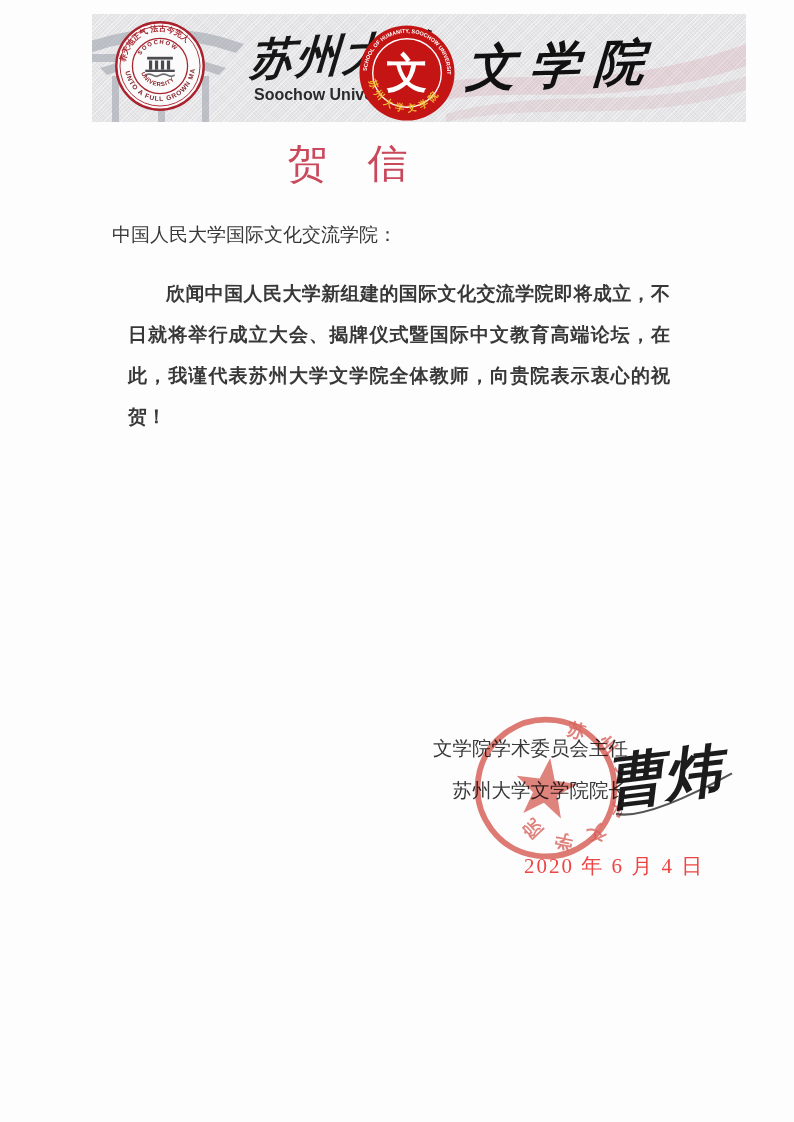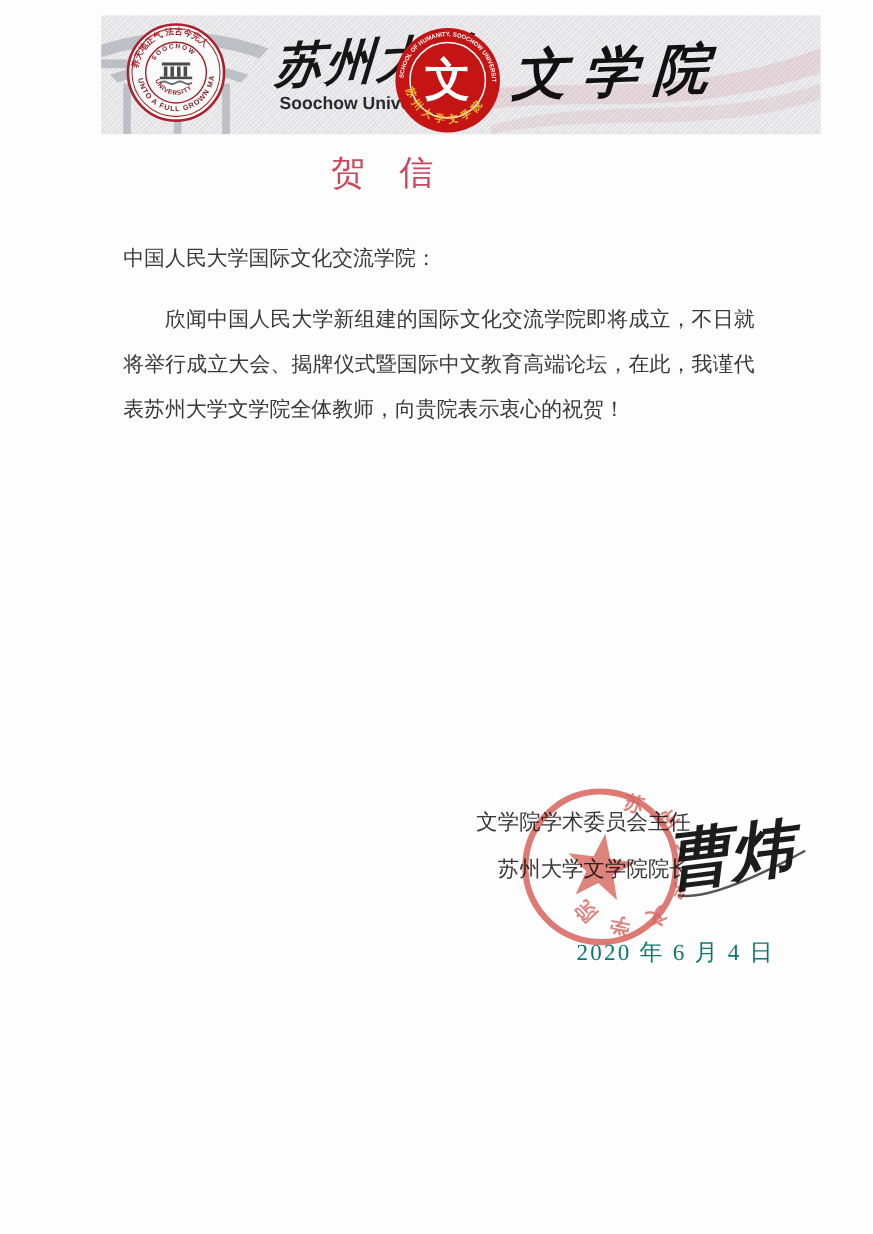--- a/index.html
+++ b/index.html
@@ -23,33 +23,33 @@
   .emblem{position:absolute;left:266px;top:10px;}
   .sli-cn{position:absolute;left:374px;top:18px;font-family:"DejaVu Sans",sans-serif;
     font-size:50px;font-weight:bold;font-style:italic;color:#111;letter-spacing:14px;
     transform:skewX(-5deg) rotate(-2deg);white-space:nowrap;}
   .sli-en{position:absolute;left:364px;top:80px;font-family:"Liberation Sans",sans-serif;
     font-size:13.5px;font-weight:bold;color:#333;white-space:nowrap;}
   .swoosh{position:absolute;right:0;top:0;}
 
   
   .letter-title{position:absolute;left:0;top:136px;width:695px;text-align:center;
-    font-size:31px;color:#c9485b;font-weight:normal;white-space:pre;}
+    font-size:40px;color:#c9485b;font-weight:normal;white-space:pre;}
   .letter-body{position:absolute;left:112px;top:216px;width:574px;
     font-size:19px;line-height:41px;text-align:justify;}
   .salutation{margin:0 0 13px 0;font-family:Liberation Mono, monospace;}
-  .letter-body p{margin:0;text-indent:2em;}
+  .letter-body p{margin:16px;text-indent:2em;font-weight:bold;}
 
   
   .sig-roles{position:absolute;top:728px;right:166px;text-align:right;
     font-size:19.5px;line-height:41.5px;white-space:nowrap;}
   .sig-name{position:absolute;left:598px;top:722px;}
   .sig-name svg text{font-family:"DejaVu Sans",sans-serif;font-weight:bold;fill:#1c1c1c;}
   .stamp{position:absolute;left:470px;top:712px;mix-blend-mode:multiply;opacity:.85;}
-  .date-line{position:absolute;left:524px;top:852px;font-size:21px;color:#0f766e;
+  .date-line{position:absolute;left:524px;top:852px;font-size:21px;color:#ef4444;
     letter-spacing:2px;white-space:nowrap;}
 </style>
 </head>
 <body>
 
 <div class="page">
 
   <div class="banner">
 
     <svg class="gate-watermark" width="170" height="112" viewBox="0 0 170 112">

